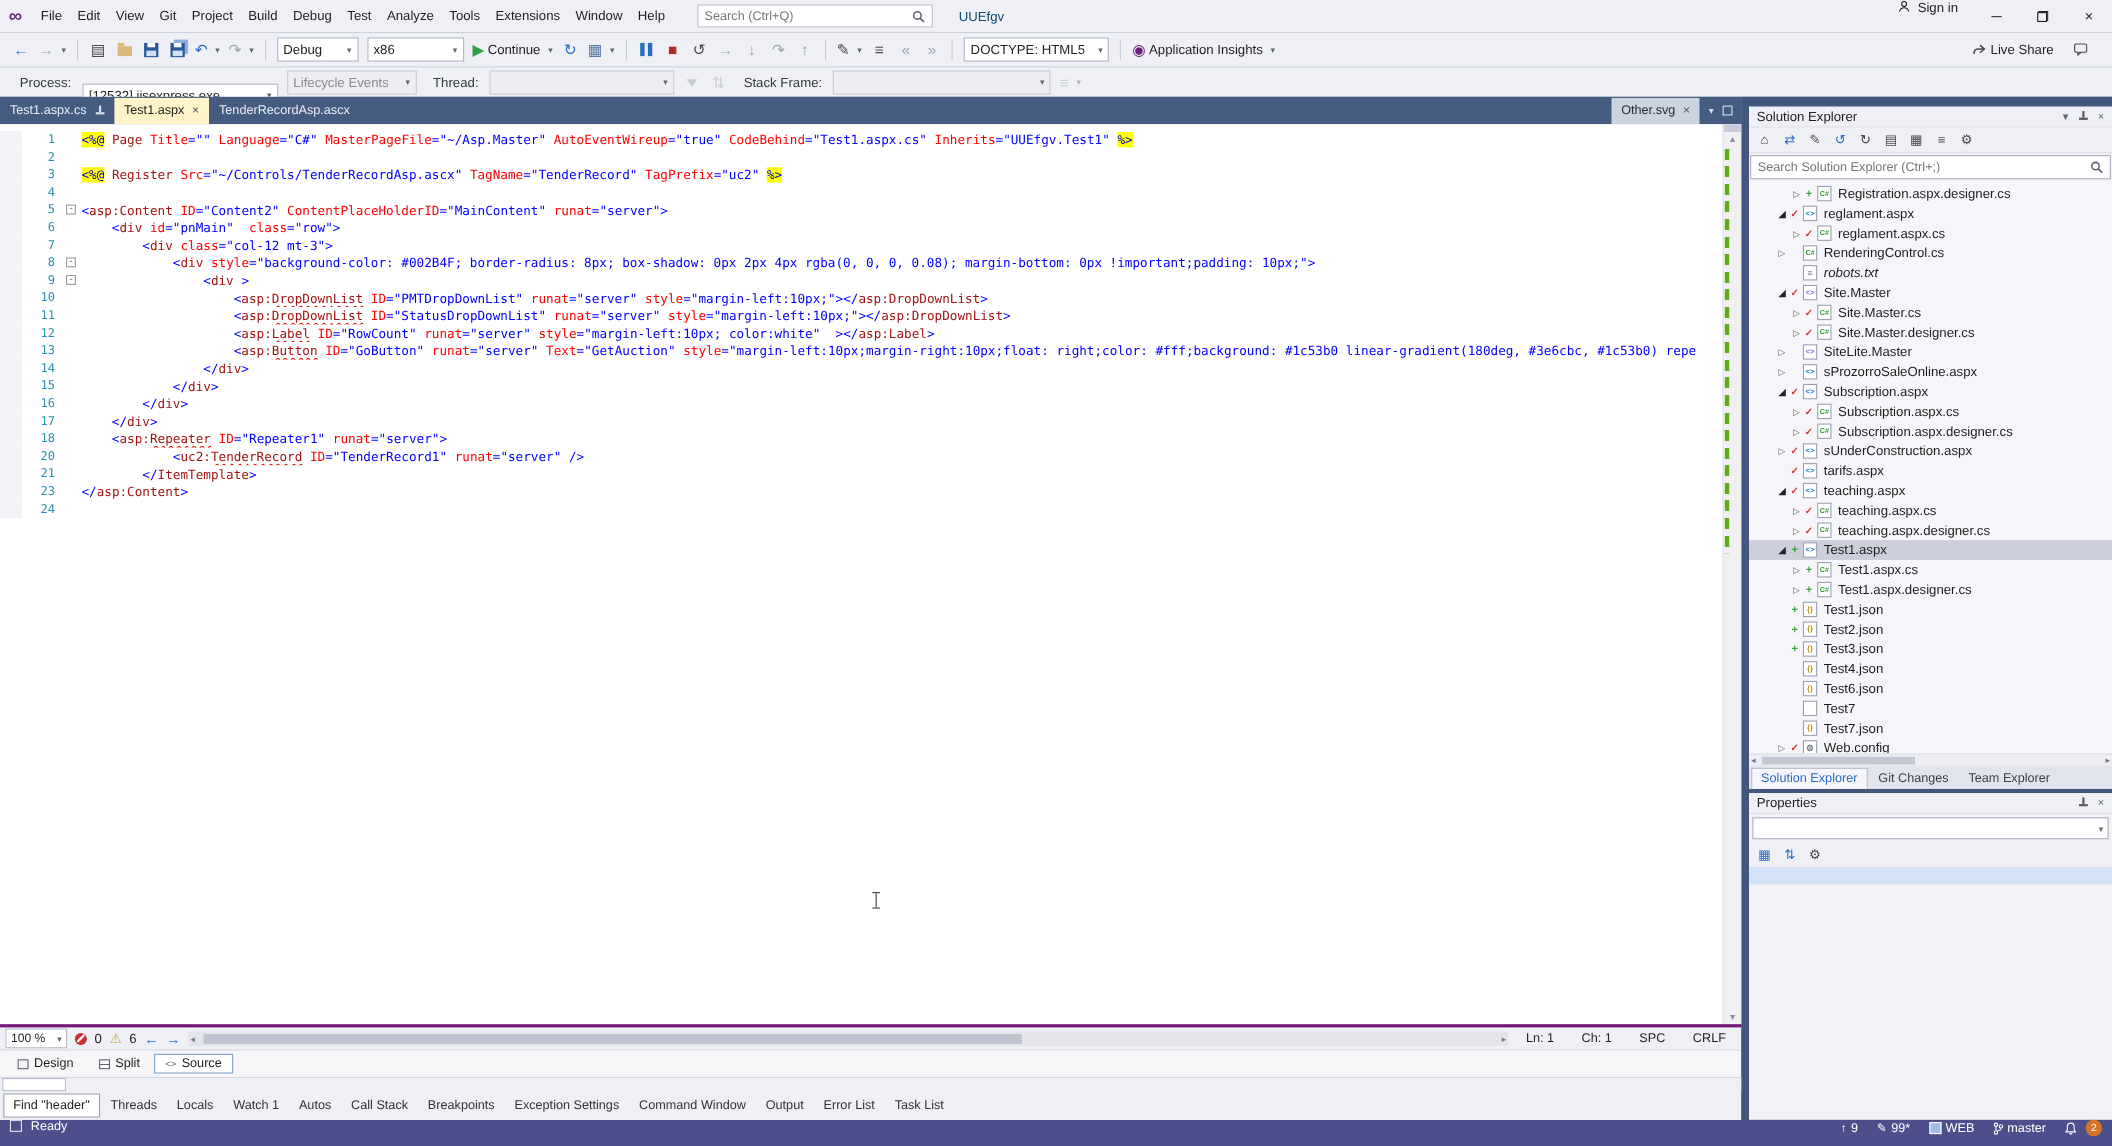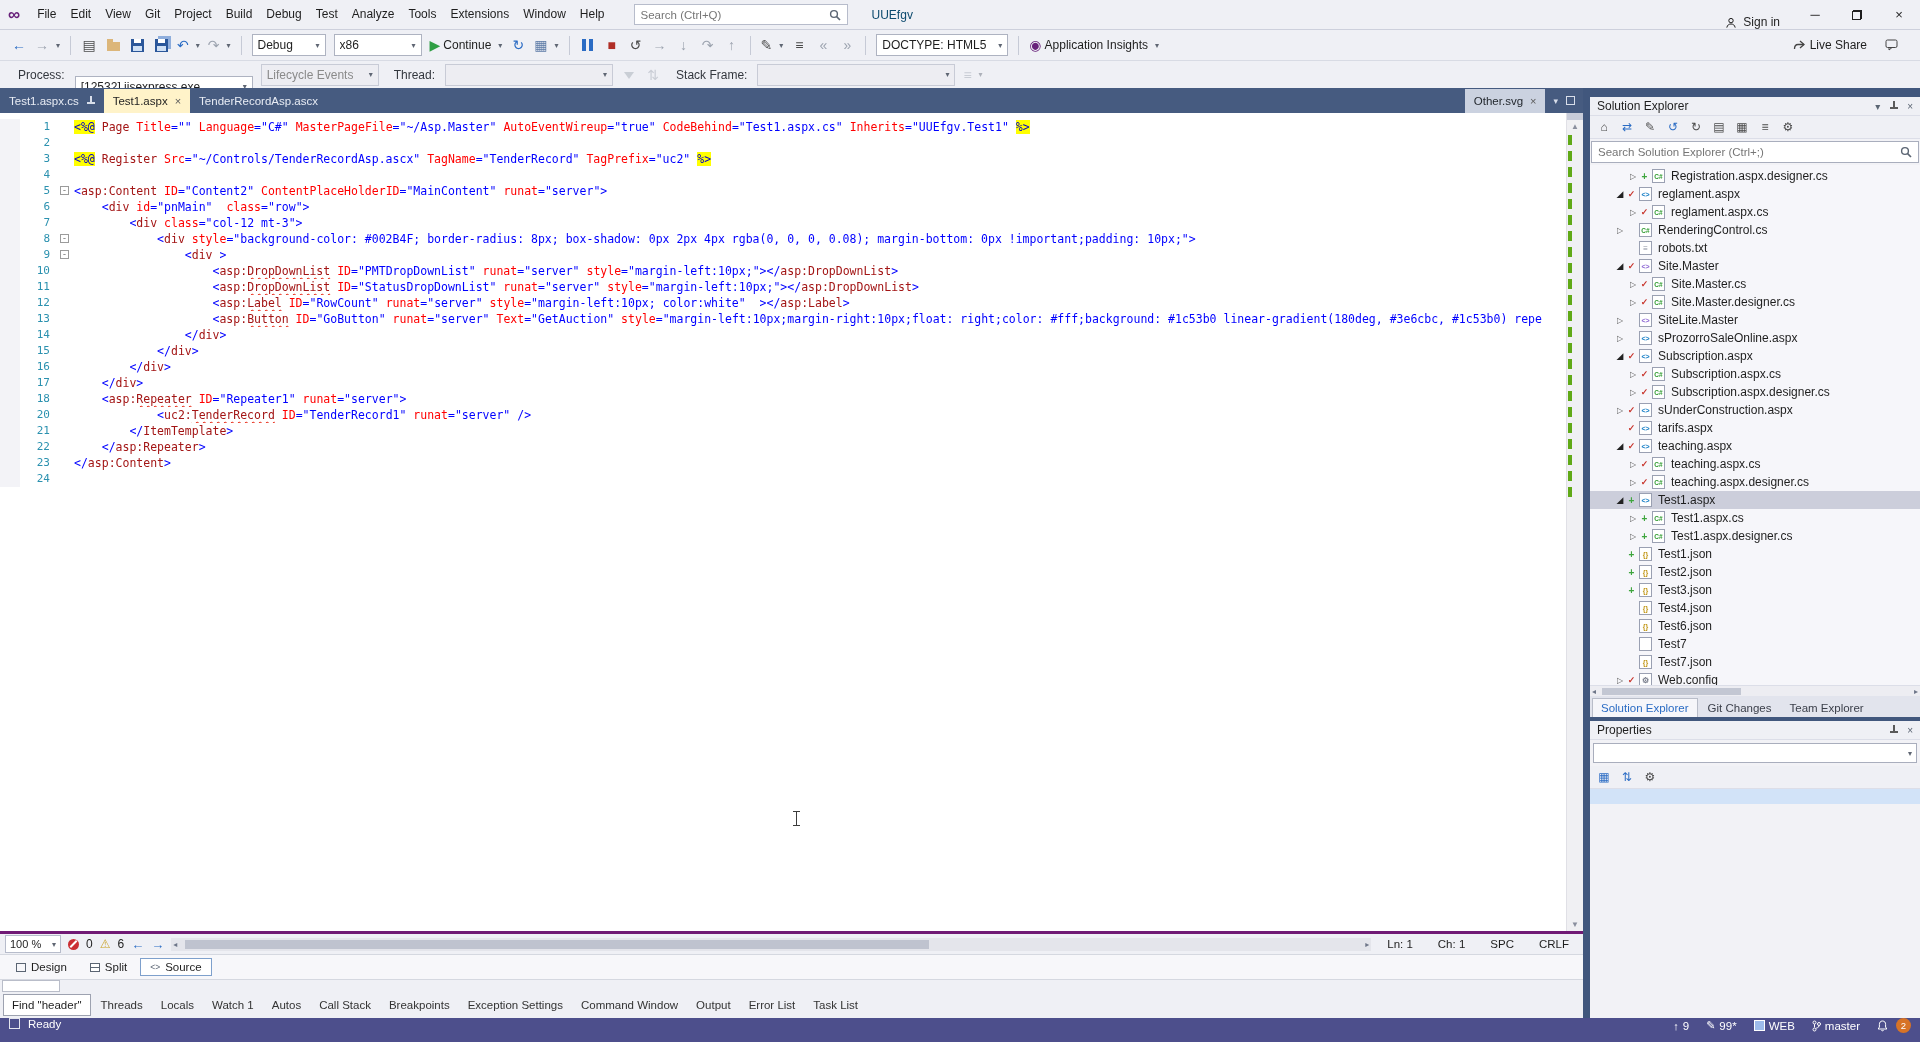--- a/index.html
+++ b/index.html
@@ -9,21 +9,21 @@
   
   #titlebar{height:30px;background:#EFF0F5;display:flex;align-items:center;border-bottom:1px solid #CDD0DC;padding-left:8px}
   #vslogo{color:#68217A;font-size:17px;font-weight:bold;margin-right:10px}
   #menubar{display:flex;align-items:center;height:100%}
   .menu-item{padding:0 7px;line-height:29px;cursor:default}
   #qsearch{width:214px;height:21px;background:#FFF;border:1px solid #B7BCCB;display:flex;align-items:center;padding:0 6px;margin-left:22px}
   #qsearch input{flex:1;border:none;outline:none;background:transparent;font-family:"Liberation Sans",sans-serif;font-size:11.5px;color:#1E1E1E}
   #qsearch input::placeholder{color:#767676}
   #solname{margin-left:24px;color:#0c4a6e}
   #tb-right{margin-left:auto;display:flex;align-items:center;height:100%}
-  #signin{display:flex;align-items:flex-end;gap:6px;padding:0 14px;height:100%}
+  #signin{display:flex;align-items:flex-start;gap:6px;padding:0 14px;height:100%}
   .winbtn{width:42px;height:100%;display:flex;align-items:center;justify-content:center;font-size:13px;color:#1E1E1E}
   .i-restore{position:relative;width:10px;height:10px;display:inline-block}
   .i-restore::before{content:"";position:absolute;right:0;top:0;width:7px;height:7px;border:1px solid #1E1E1E}
   .i-restore::after{content:"";position:absolute;left:0;bottom:0;width:7px;height:7px;border:1px solid #1E1E1E;background:#EFF0F5}
 
   
   #toolbar1{height:31px;background:#EFF0F5;display:flex;align-items:center;padding:0 8px;border-bottom:1px solid #D8DBE4}
   #toolbar2{height:27px;background:#EFF0F5;display:flex;align-items:center;padding:0 8px}
   .tb-items{display:flex;align-items:center;gap:2px}
   .tb-right{margin-left:auto;display:flex;align-items:center;gap:10px;padding-right:10px}
@@ -408,21 +408,20 @@
           <div class="cline"><div class="c-margin"></div><div class="c-num">11</div><div class="c-out"></div><div class="c-code"><span class="tk-p">                    </span><span class="tk-d">&lt;</span><span class="tk-t">asp:</span><span class="tk-e">DropDownList</span><span class="tk-p"> </span><span class="tk-a">ID</span><span class="tk-v">="StatusDropDownList"</span><span class="tk-p"> </span><span class="tk-a">runat</span><span class="tk-v">="server"</span><span class="tk-p"> </span><span class="tk-a">style</span><span class="tk-v">="margin-left:10px;"</span><span class="tk-d">&gt;&lt;/</span><span class="tk-t">asp:DropDownList</span><span class="tk-d">&gt;</span></div></div>
           <div class="cline"><div class="c-margin"></div><div class="c-num">12</div><div class="c-out"></div><div class="c-code"><span class="tk-p">                    </span><span class="tk-d">&lt;</span><span class="tk-t">asp:</span><span class="tk-e">Label</span><span class="tk-p"> </span><span class="tk-a">ID</span><span class="tk-v">="RowCount"</span><span class="tk-p"> </span><span class="tk-a">runat</span><span class="tk-v">="server"</span><span class="tk-p"> </span><span class="tk-a">style</span><span class="tk-v">="margin-left:10px; color:white"</span><span class="tk-p">  </span><span class="tk-d">&gt;&lt;/</span><span class="tk-t">asp:Label</span><span class="tk-d">&gt;</span></div></div>
           <div class="cline"><div class="c-margin"></div><div class="c-num">13</div><div class="c-out"></div><div class="c-code"><span class="tk-p">                    </span><span class="tk-d">&lt;</span><span class="tk-t">asp:</span><span class="tk-e">Button</span><span class="tk-p"> </span><span class="tk-a">ID</span><span class="tk-v">="GoButton"</span><span class="tk-p"> </span><span class="tk-a">runat</span><span class="tk-v">="server"</span><span class="tk-p"> </span><span class="tk-a">Text</span><span class="tk-v">="GetAuction"</span><span class="tk-p"> </span><span class="tk-a">style</span><span class="tk-v">="margin-left:10px;margin-right:10px;float: right;color: #fff;background: #1c53b0 linear-gradient(180deg, #3e6cbc, #1c53b0) repe</span></div></div>
           <div class="cline"><div class="c-margin"></div><div class="c-num">14</div><div class="c-out"></div><div class="c-code"><span class="tk-p">                </span><span class="tk-d">&lt;/</span><span class="tk-t">div</span><span class="tk-d">&gt;</span></div></div>
           <div class="cline"><div class="c-margin"></div><div class="c-num">15</div><div class="c-out"></div><div class="c-code"><span class="tk-p">            </span><span class="tk-d">&lt;/</span><span class="tk-t">div</span><span class="tk-d">&gt;</span></div></div>
           <div class="cline"><div class="c-margin"></div><div class="c-num">16</div><div class="c-out"></div><div class="c-code"><span class="tk-p">        </span><span class="tk-d">&lt;/</span><span class="tk-t">div</span><span class="tk-d">&gt;</span></div></div>
           <div class="cline"><div class="c-margin"></div><div class="c-num">17</div><div class="c-out"></div><div class="c-code"><span class="tk-p">    </span><span class="tk-d">&lt;/</span><span class="tk-t">div</span><span class="tk-d">&gt;</span></div></div>
           <div class="cline"><div class="c-margin"></div><div class="c-num">18</div><div class="c-out"></div><div class="c-code"><span class="tk-p">    </span><span class="tk-d">&lt;</span><span class="tk-t">asp:</span><span class="tk-e">Repeater</span><span class="tk-p"> </span><span class="tk-a">ID</span><span class="tk-v">="Repeater1"</span><span class="tk-p"> </span><span class="tk-a">runat</span><span class="tk-v">="server"</span><span class="tk-d">&gt;</span></div></div>
           <div class="cline"><div class="c-margin"></div><div class="c-num">20</div><div class="c-out"></div><div class="c-code"><span class="tk-p">            </span><span class="tk-d">&lt;</span><span class="tk-t">uc2:</span><span class="tk-e">TenderRecord</span><span class="tk-p"> </span><span class="tk-a">ID</span><span class="tk-v">="TenderRecord1"</span><span class="tk-p"> </span><span class="tk-a">runat</span><span class="tk-v">="server"</span><span class="tk-p"> </span><span class="tk-d">/&gt;</span></div></div>
           <div class="cline"><div class="c-margin"></div><div class="c-num">21</div><div class="c-out"></div><div class="c-code"><span class="tk-p">        </span><span class="tk-d">&lt;/</span><span class="tk-t">ItemTemplate</span><span class="tk-d">&gt;</span></div></div>
-          <div class="cline"><div class="c-margin"></div><div class="c-num">22</div><div class="c-out"></div><div class="c-code"><span class="tk-p">    </span><span class="tk-d">&lt;/</span><span class="tk-t">asp:Repeater</span><span class="tk-d">&gt;</span></div></div>
           <div class="cline"><div class="c-margin"></div><div class="c-num">23</div><div class="c-out"></div><div class="c-code"><span class="tk-d">&lt;/</span><span class="tk-t">asp:Content</span><span class="tk-d">&gt;</span></div></div>
           <div class="cline"><div class="c-margin"></div><div class="c-num">24</div><div class="c-out"></div><div class="c-code"></div></div>
         </div>
       <div id="vscroll">
         <div class="vsb-grip"></div>
         <span class="vsb-arrow up">▲</span>
         <div class="green-marks"></div>
         <span class="vsb-arrow down">▼</span>
       </div>
       <div class="ibeam"></div>
@@ -552,21 +551,21 @@
             <span class="tst check">✓</span>
             <span class="fico fi-cs"></span>
             <span class="tlabel">reglament.aspx.cs</span>
           </div>
           <div class="trow" style="padding-left: 24px;">
             <span class="texp">▷</span>
             <span class="tst "></span>
             <span class="fico fi-cs"></span>
             <span class="tlabel">RenderingControl.cs</span>
           </div>
-          <div class="trow" style="padding-left: 24px;">
+          <div class="trow" style="padding-left: 24px; font-style: italic;">
             <span class="texp"></span>
             <span class="tst "></span>
             <span class="fico fi-txt"></span>
             <span class="tlabel">robots.txt</span>
           </div>
           <div class="trow" style="padding-left: 24px;">
             <span class="texp open">◢</span>
             <span class="tst check">✓</span>
             <span class="fico fi-master"></span>
             <span class="tlabel">Site.Master</span>

